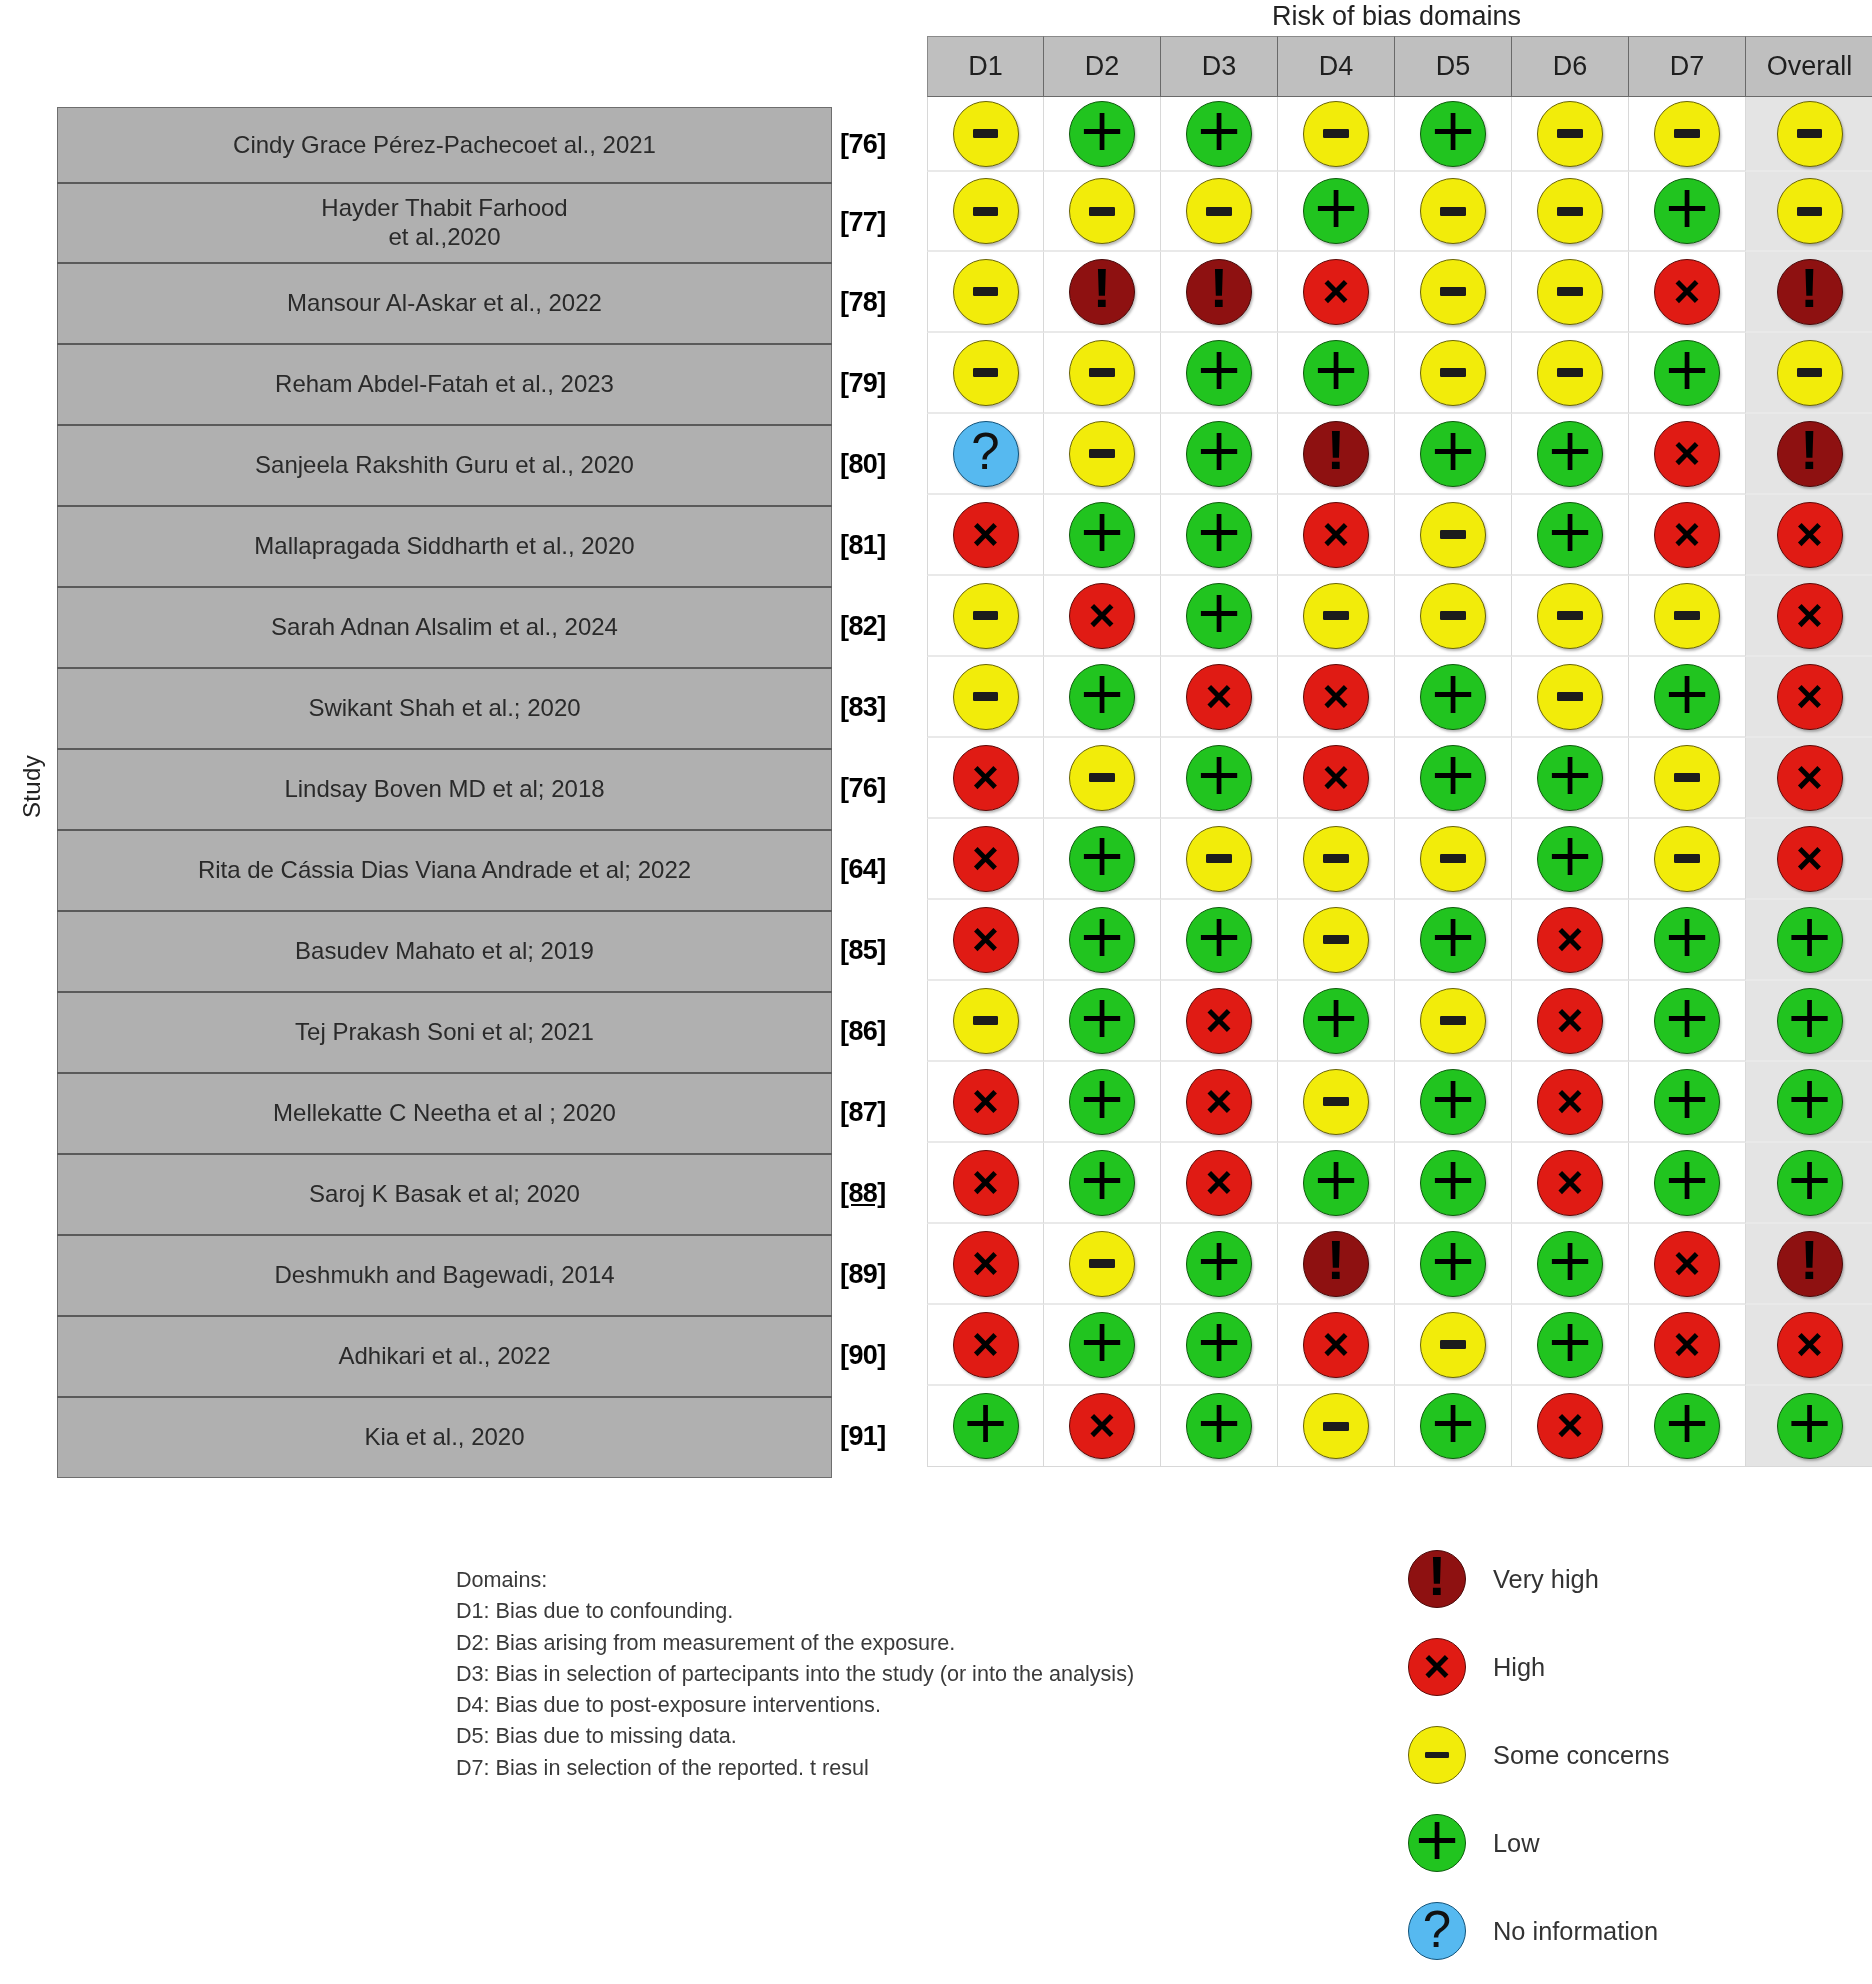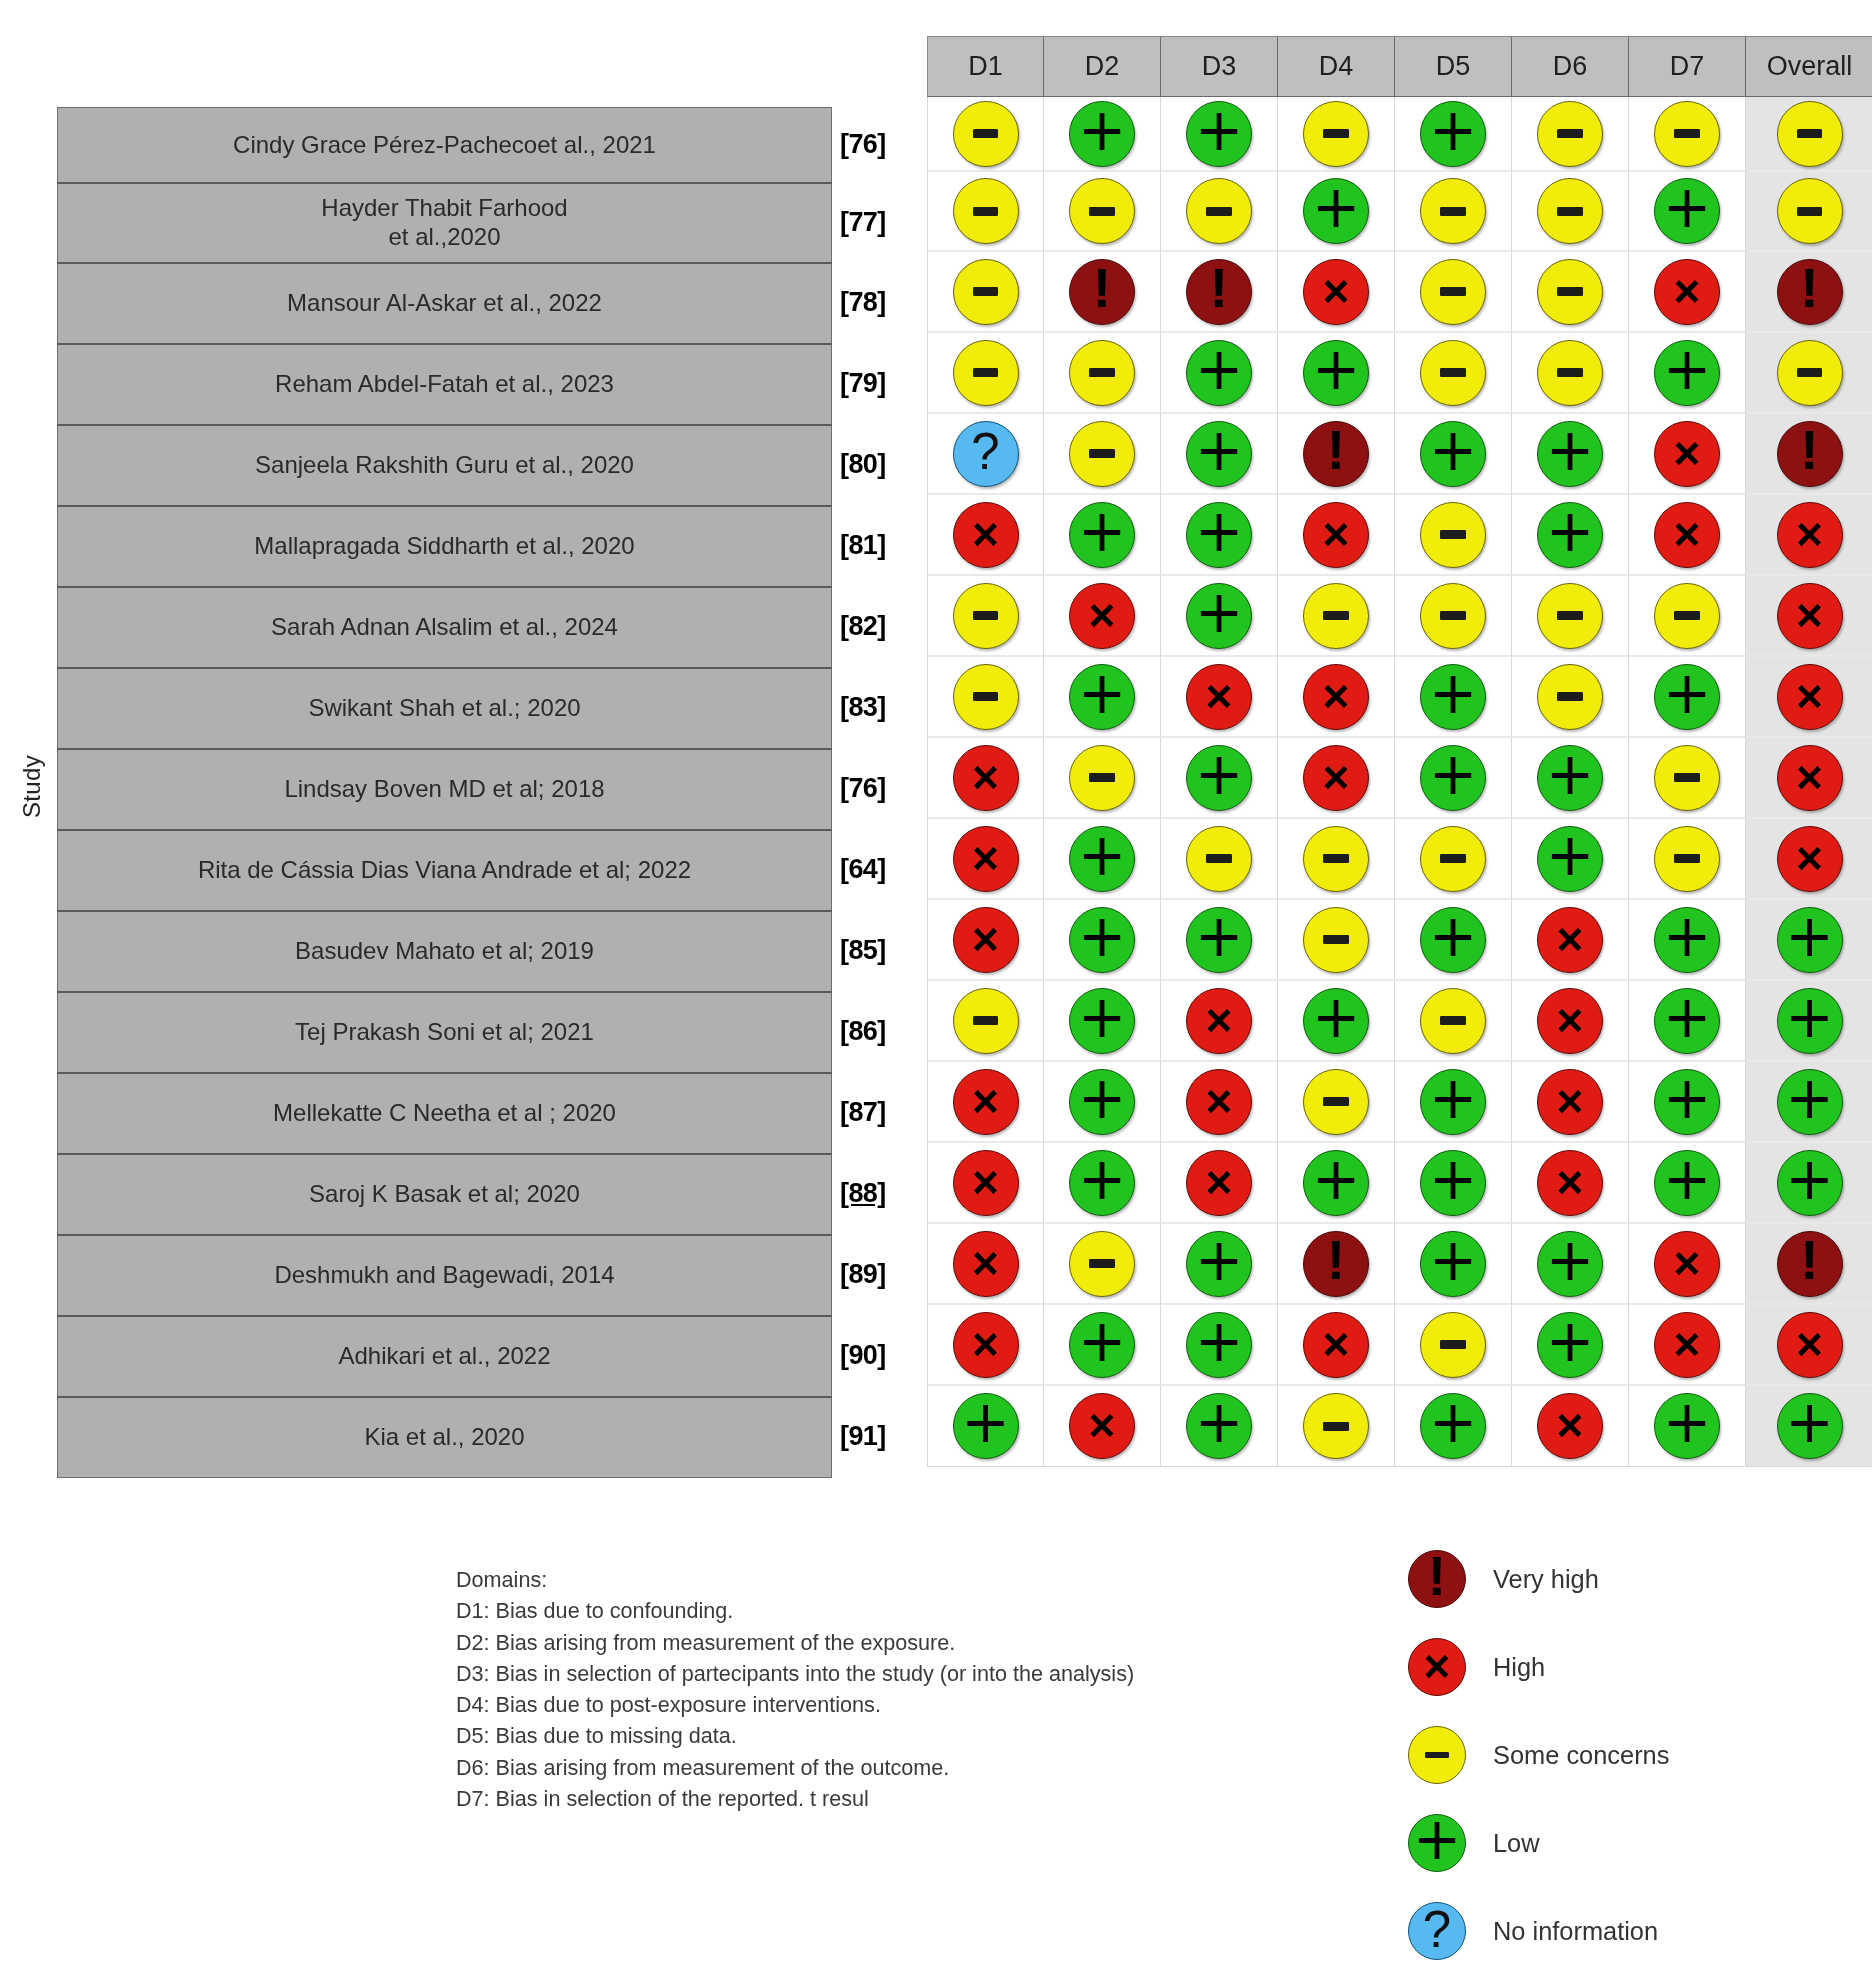--- a/index.html
+++ b/index.html
@@ -232,20 +232,21 @@
       <div class="ref-cell" style="height: 81px;">[64]</div>
       <div class="ref-cell" style="height: 81px;">[85]</div>
       <div class="ref-cell" style="height: 81px;">[86]</div>
       <div class="ref-cell" style="height: 81px;">[87]</div>
       <div class="ref-cell" style="height: 81px; text-decoration: underline;">[88]</div>
       <div class="ref-cell" style="height: 81px;">[89]</div>
       <div class="ref-cell" style="height: 81px;">[90]</div>
       <div class="ref-cell" style="height: 81px;">[91]</div>
     </div>
 
+  <div id="rob-title">Risk of bias domains</div>
 
   <div id="grid">
     <div class="grid-row" id="grid-head">
         <div class="grid-cell">D1</div>
         <div class="grid-cell">D2</div>
         <div class="grid-cell">D3</div>
         <div class="grid-cell">D4</div>
         <div class="grid-cell">D5</div>
         <div class="grid-cell">D6</div>
         <div class="grid-cell">D7</div>
@@ -969,21 +970,20 @@
       </div>
   </div>
 
   <div id="domains">
       <div>Domains:</div>
       <div>D1: Bias due to confounding.</div>
       <div>D2: Bias arising from measurement of the exposure.</div>
       <div>D3: Bias in selection of partecipants into the study (or into the analysis)</div>
       <div>D4: Bias due to post-exposure interventions.</div>
       <div>D5: Bias due to missing data.</div>
-      <div>D6: Bias arising from measurement of the outcome.</div>
       <div>D7: Bias in selection of the reported. t resul</div>
     </div>
 
   <div id="legend">
       <div class="legend-row">
         <div class="bubble vhigh">
           <span class="gl bang">!</span>
         </div>
         <div class="legend-label">Very high</div>
       </div>

